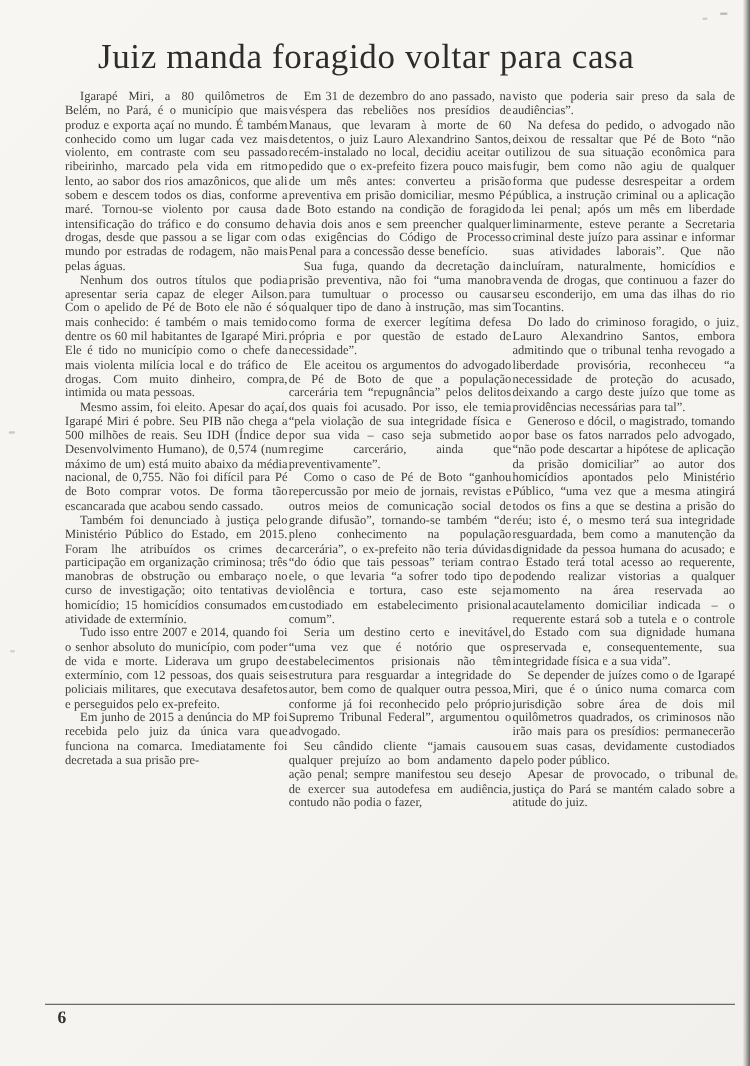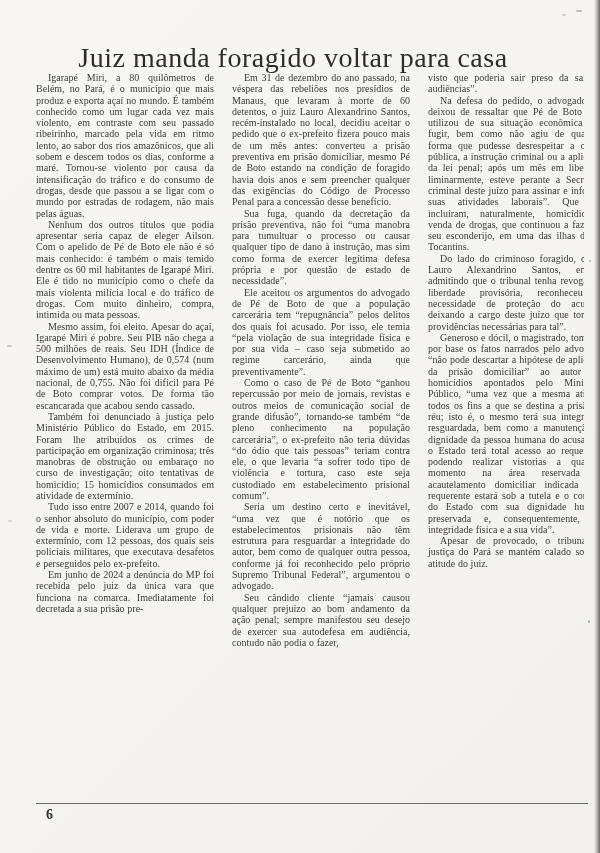--- a/index.html
+++ b/index.html
@@ -9,35 +9,35 @@
     font-family:"Liberation Serif","DejaVu Serif",serif;
     overflow:hidden;
   }
   .page{
     position:relative;
     width:600px;height:853px;
     background:linear-gradient(135deg,#f7f6f2 0%,#f5f4f0 55%,#f1f0ec 100%);
     overflow:hidden;
   }
   .title{
-    margin:16px;
+    margin:4px;
     position:absolute;
     top:26px;left:0;right:14px;
     text-align:center;
     font-size:28px;
     font-weight:400;
     letter-spacing:0.5px;
     color:#2e2d2b;
   }
   .columns{
     position:absolute;
-    top:72px;left:36px;
+    top:72px;left:52px;
     width:548px;height:728px;
     display:flex;
-    gap:18px;
+    gap:1px;
     overflow:hidden;
   }
   .col{
     width:178px;
     flex:0 0 178px;
   }
   .col p{
     margin:0;
     font-size:10px;
     line-height:11.3px;
@@ -95,35 +95,36 @@
 
   <h1 class="title">Juiz manda foragido voltar para casa</h1>
 
   <div class="columns">
     <div class="col">
         <p class="">Igarapé Miri, a 80 quilômetros de Belém, no Pará, é o município que mais produz e exporta açaí no mundo. É também conhecido como um lugar cada vez mais violento, em contraste com seu passado ribeirinho, marcado pela vida em ritmo lento, ao sabor dos rios amazônicos, que ali sobem e descem todos os dias, conforme a maré. Tornou-se violento por causa da intensificação do tráfico e do consumo de drogas, desde que passou a se ligar com o mundo por estradas de rodagem, não mais pelas águas.</p>
         <p class="">Nenhum dos outros títulos que podia apresentar seria capaz de eleger Ailson. Com o apelido de Pé de Boto ele não é só mais conhecido: é também o mais temido dentre os 60 mil habitantes de Igarapé Miri. Ele é tido no município como o chefe da mais violenta milícia local e do tráfico de drogas. Com muito dinheiro, compra, intimida ou mata pessoas.</p>
         <p class="">Mesmo assim, foi eleito. Apesar do açaí, Igarapé Miri é pobre. Seu PIB não chega a 500 milhões de reais. Seu IDH (Índice de Desenvolvimento Humano), de 0,574 (num máximo de um) está muito abaixo da média nacional, de 0,755. Não foi difícil para Pé de Boto comprar votos. De forma tão escancarada que acabou sendo cassado.</p>
         <p class="">Também foi denunciado à justiça pelo Ministério Público do Estado, em 2015. Foram lhe atribuídos os crimes de participação em organização criminosa; três manobras de obstrução ou embaraço no curso de investigação; oito tentativas de homicídio; 15 homicídios consumados em atividade de extermínio.</p>
         <p class="">Tudo isso entre 2007 e 2014, quando foi o senhor absoluto do município, com poder de vida e morte. Liderava um grupo de extermínio, com 12 pessoas, dos quais seis policiais militares, que executava desafetos e perseguidos pelo ex-prefeito.</p>
-        <p class="">Em junho de 2024 a denúncia do MP foi recebida pelo juiz da única vara que funciona na comarca. Imediatamente foi decretada a sua prisão pre-</p>
+        <p class="">Em junho de 2015 a denúncia do MP foi recebida pelo juiz da única vara que funciona na comarca. Imediatamente foi decretada a sua prisão pre-</p>
       </div>
     <div class="col">
         <p class="">Em 31 de dezembro do ano passado, na véspera das rebeliões nos presídios de Manaus, que levaram à morte de 60 detentos, o juiz Lauro Alexandrino Santos, recém-instalado no local, decidiu aceitar o pedido que o ex-prefeito fizera pouco mais de um mês antes: converteu a prisão preventiva em prisão domiciliar, mesmo Pé de Boto estando na condição de foragido havia dois anos e sem preencher qualquer das exigências do Código de Processo Penal para a concessão desse benefício.</p>
         <p class="">Sua fuga, quando da decretação da prisão preventiva, não foi “uma manobra para tumultuar o processo ou causar qualquer tipo de dano à instrução, mas sim como forma de exercer legítima defesa própria e por questão de estado de necessidade”.</p>
         <p class="">Ele aceitou os argumentos do advogado de Pé de Boto de que a população carcerária tem “repugnância” pelos delitos dos quais foi acusado. Por isso, ele temia “pela violação de sua integridade física e por sua vida – caso seja submetido ao regime carcerário, ainda que preventivamente”.</p>
         <p class="">Como o caso de Pé de Boto “ganhou repercussão por meio de jornais, revistas e outros meios de comunicação social de grande difusão”, tornando-se também “de pleno conhecimento na população carcerária”, o ex-prefeito não teria dúvidas “do ódio que tais pessoas” teriam contra ele, o que levaria “a sofrer todo tipo de violência e tortura, caso este seja custodiado em estabelecimento prisional comum”.</p>
         <p class="">Seria um destino certo e inevitável, “uma vez que é notório que os estabelecimentos prisionais não têm estrutura para resguardar a integridade do autor, bem como de qualquer outra pessoa, conforme já foi reconhecido pelo próprio Supremo Tribunal Federal”, argumentou o advogado.</p>
         <p class="">Seu cândido cliente “jamais causou qualquer prejuízo ao bom andamento da ação penal; sempre manifestou seu desejo de exercer sua autodefesa em audiência, contudo não podia o fazer,</p>
       </div>
     <div class="col">
         <p class="no-indent">visto que poderia sair preso da sala de audiências”.</p>
         <p class="">Na defesa do pedido, o advogado não deixou de ressaltar que Pé de Boto “não utilizou de sua situação econômica para fugir, bem como não agiu de qualquer forma que pudesse desrespeitar a ordem pública, a instrução criminal ou a aplicação da lei penal; após um mês em liberdade liminarmente, esteve perante a Secretaria criminal deste juízo para assinar e informar suas atividades laborais”. Que não incluíram, naturalmente, homicídios e venda de drogas, que continuou a fazer do seu esconderijo, em uma das ilhas do rio Tocantins.</p>
         <p class="">Do lado do criminoso foragido, o juiz Lauro Alexandrino Santos, embora admitindo que o tribunal tenha revogado a liberdade provisória, reconheceu “a necessidade de proteção do acusado, deixando a cargo deste juízo que tome as providências necessárias para tal”.</p>
         <p class="">Generoso e dócil, o magistrado, tomando por base os fatos narrados pelo advogado, “não pode descartar a hipótese de aplicação da prisão domiciliar” ao autor dos homicídios apontados pelo Ministério Público, “uma vez que a mesma atingirá todos os fins a que se destina a prisão do réu; isto é, o mesmo terá sua integridade resguardada, bem como a manutenção da dignidade da pessoa humana do acusado; e o Estado terá total acesso ao requerente, podendo realizar vistorias a qualquer momento na área reservada ao acautelamento domiciliar indicada – o requerente estará sob a tutela e o controle do Estado com sua dignidade humana preservada e, consequentemente, sua integridade física e a sua vida”.</p>
+        <p class="">Se depender de juízes como o de Igarapé Miri, que é o único numa comarca com jurisdição sobre área de dois mil quilômetros quadrados, os criminosos não irão mais para os presídios: permanecerão em suas casas, devidamente custodiados pelo poder público.</p>
         <p class="">Apesar de provocado, o tribunal de justiça do Pará se mantém calado sobre a atitude do juiz.</p>
       </div>
   </div>
 
   <div class="footer-rule"></div>
 
   <div class="footer">
     <span class="page-number">6</span>
   </div>
 

